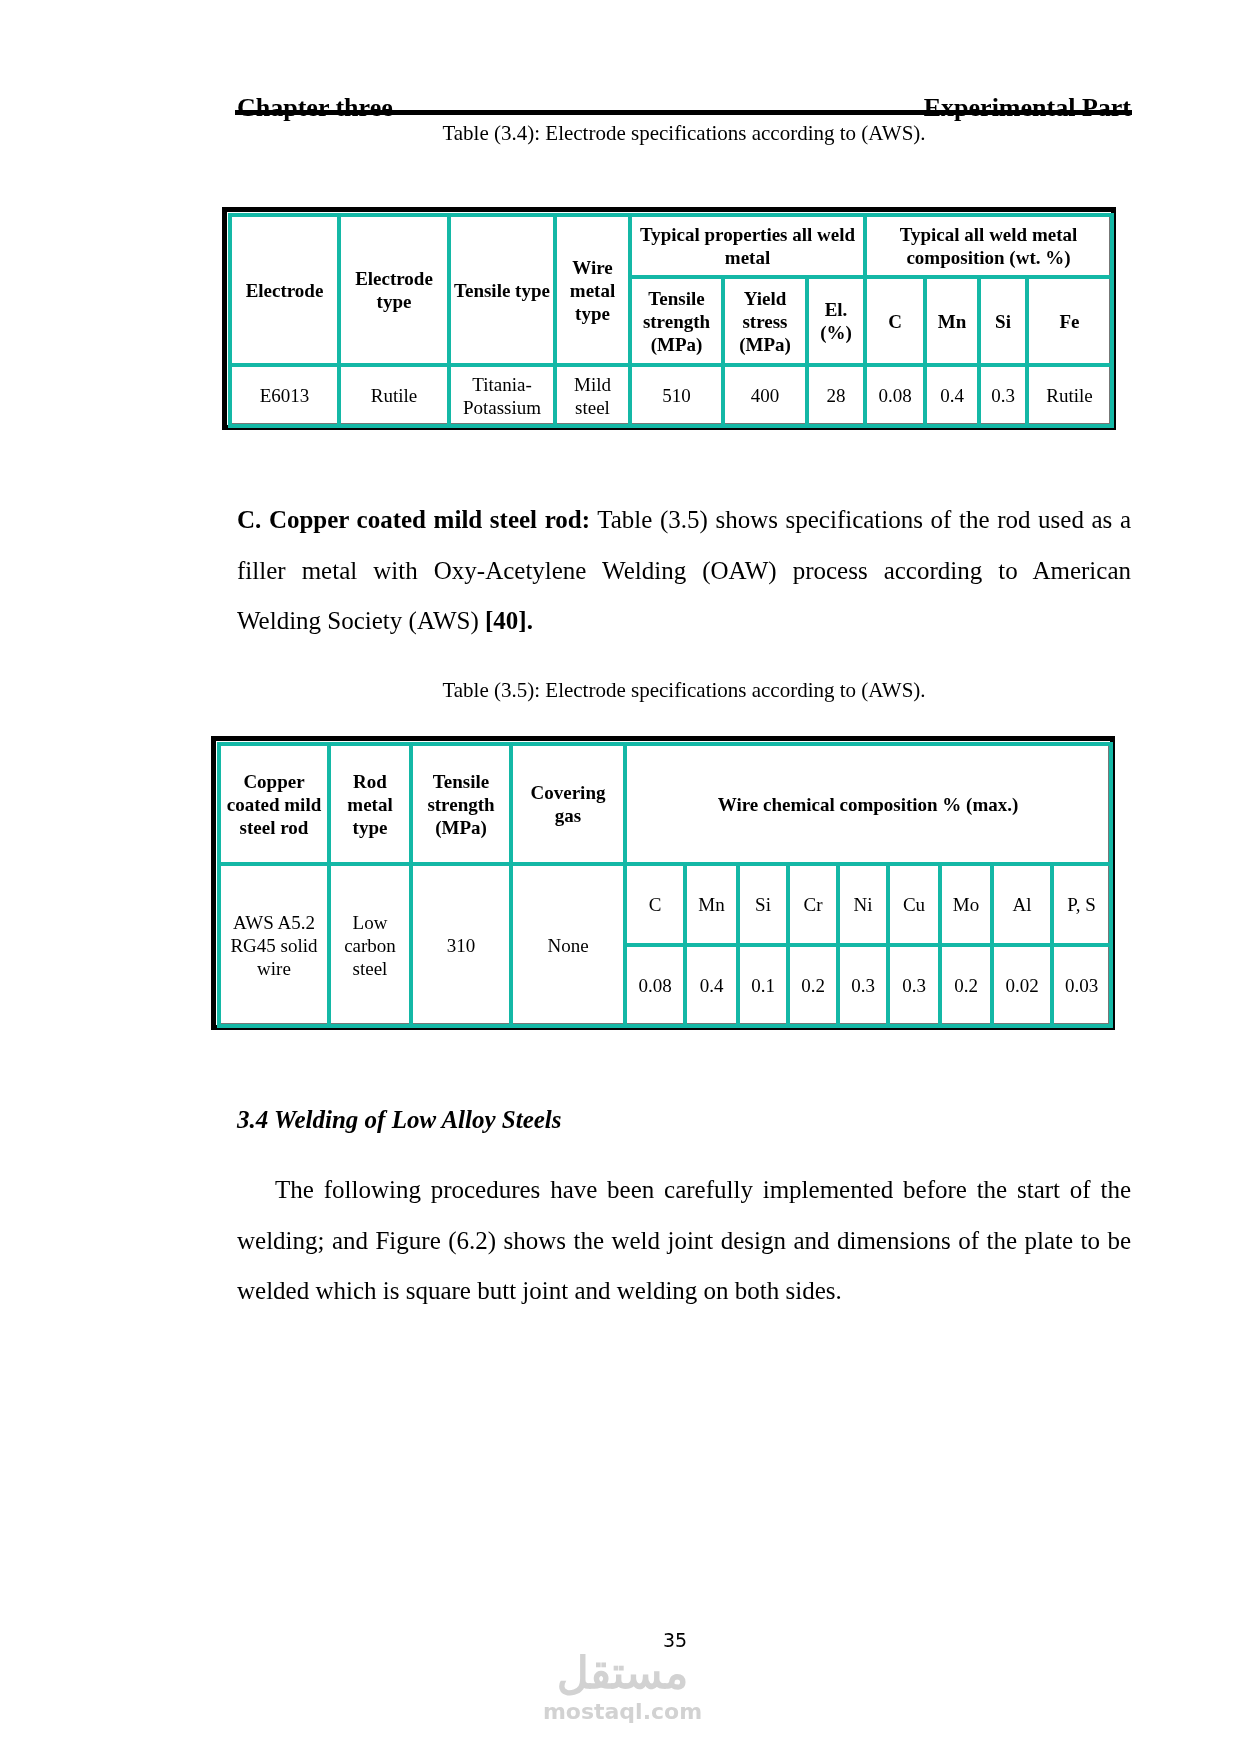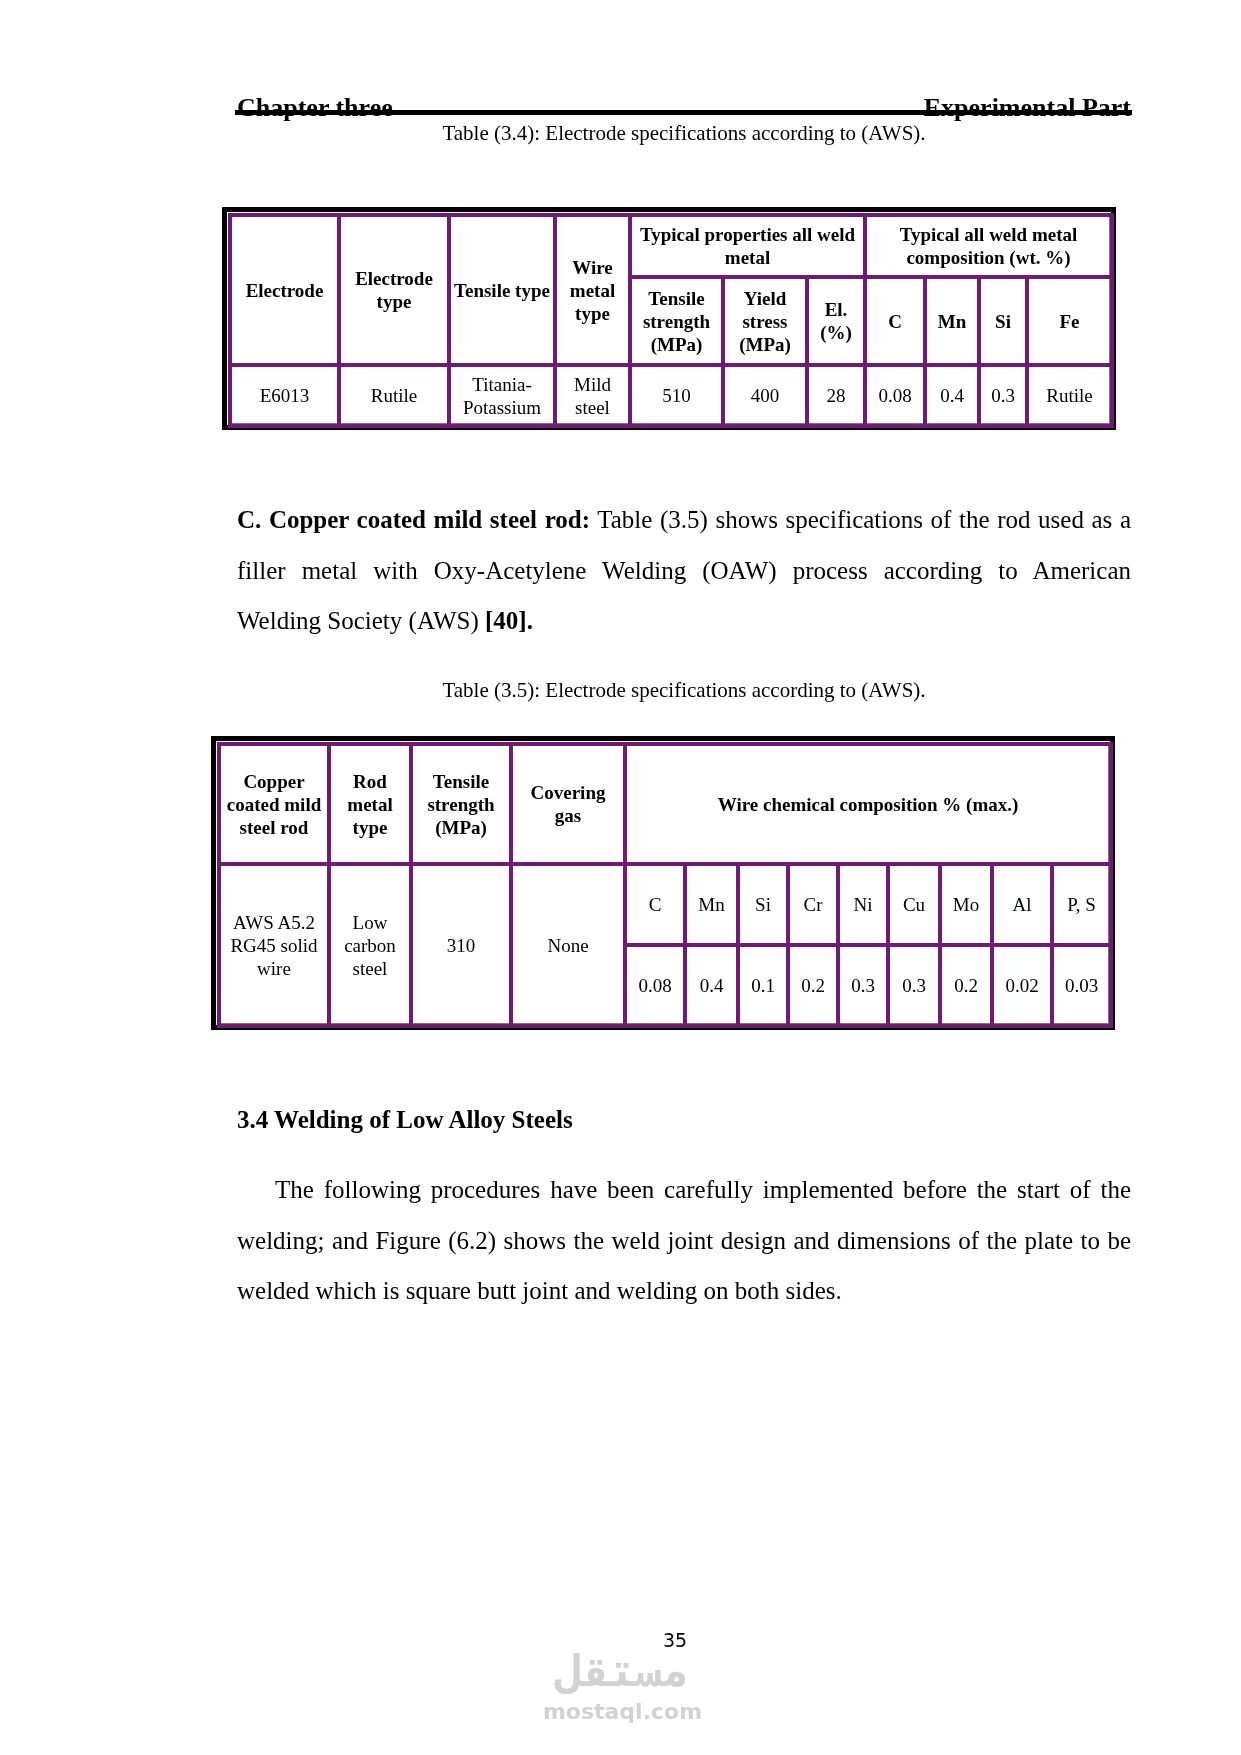--- a/index.html
+++ b/index.html
@@ -10,32 +10,32 @@
   .rh-left, .rh-right { position:absolute; top:0; font-weight:bold; font-size:26px; line-height:40px; }
   .rh-left { left:0; }
   .rh-right { right:0; }
   .rh-rule { left:235px; top:110px; width:897px; height:5px; background:#000; }
   .caption { font-size:21px; text-align:center; left:237px; width:894px; line-height:26px; }
 
   table.spec { border-collapse:collapse; table-layout:fixed; position:absolute; }
   .frame { position:absolute; border:5px solid #000; box-sizing:border-box; }
   .frame::after { content:""; position:absolute; left:1px; top:1px; right:1px; bottom:1px;
                   border:1px solid #777; }
-  table.spec td, table.spec th { border:4px solid #701a75; text-align:center; vertical-align:middle;
+  table.spec td, table.spec th { border:4px solid #14b8a6; text-align:center; vertical-align:middle;
                                  padding:0 2px; font-size:19px; line-height:23px; overflow:hidden; }
   table.spec th { font-weight:bold; }
   table.spec td { font-weight:normal; }
 
   .para { left:237px; width:894px; font-size:25px; line-height:50.5px; text-align:justify; }
   .para .lead { font-weight:bold; }
   .para .ref { font-weight:bold; }
-  .heading { left:237px; top:1102px; font-size:25px; font-weight:bold; line-height:36px; }
+  .heading { left:237px; top:1102px; font-size:25px; font-weight:bold; line-height:36px;font-style:italic; }
   .indent { text-indent:38px; }
   .pagenum { left:663px; top:1628px; font-family:"DejaVu Sans", sans-serif; font-size:19px; line-height:24px; }
-  .wm-ar { left:540px; top:1650px; width:165px; text-align:center; font-family:Liberation Mono, monospace;
+  .wm-ar { left:540px; top:1650px; width:165px; text-align:center; font-family:Liberation Serif, serif;
            font-size:44px; font-weight:bold; color:#d2d2d2; line-height:48px; direction:rtl; }
   .wm-en { left:540px; top:1700px; width:165px; text-align:center; font-family:"DejaVu Sans", sans-serif;
            font-size:22px; font-weight:bold; color:#d2d2d2; line-height:24px; }
 </style>
 </head>
 <body>
 
 <div class="abs running-header">
   <span class="rh-left">Chapter three</span>
   <span class="rh-right">Experimental Part</span>

